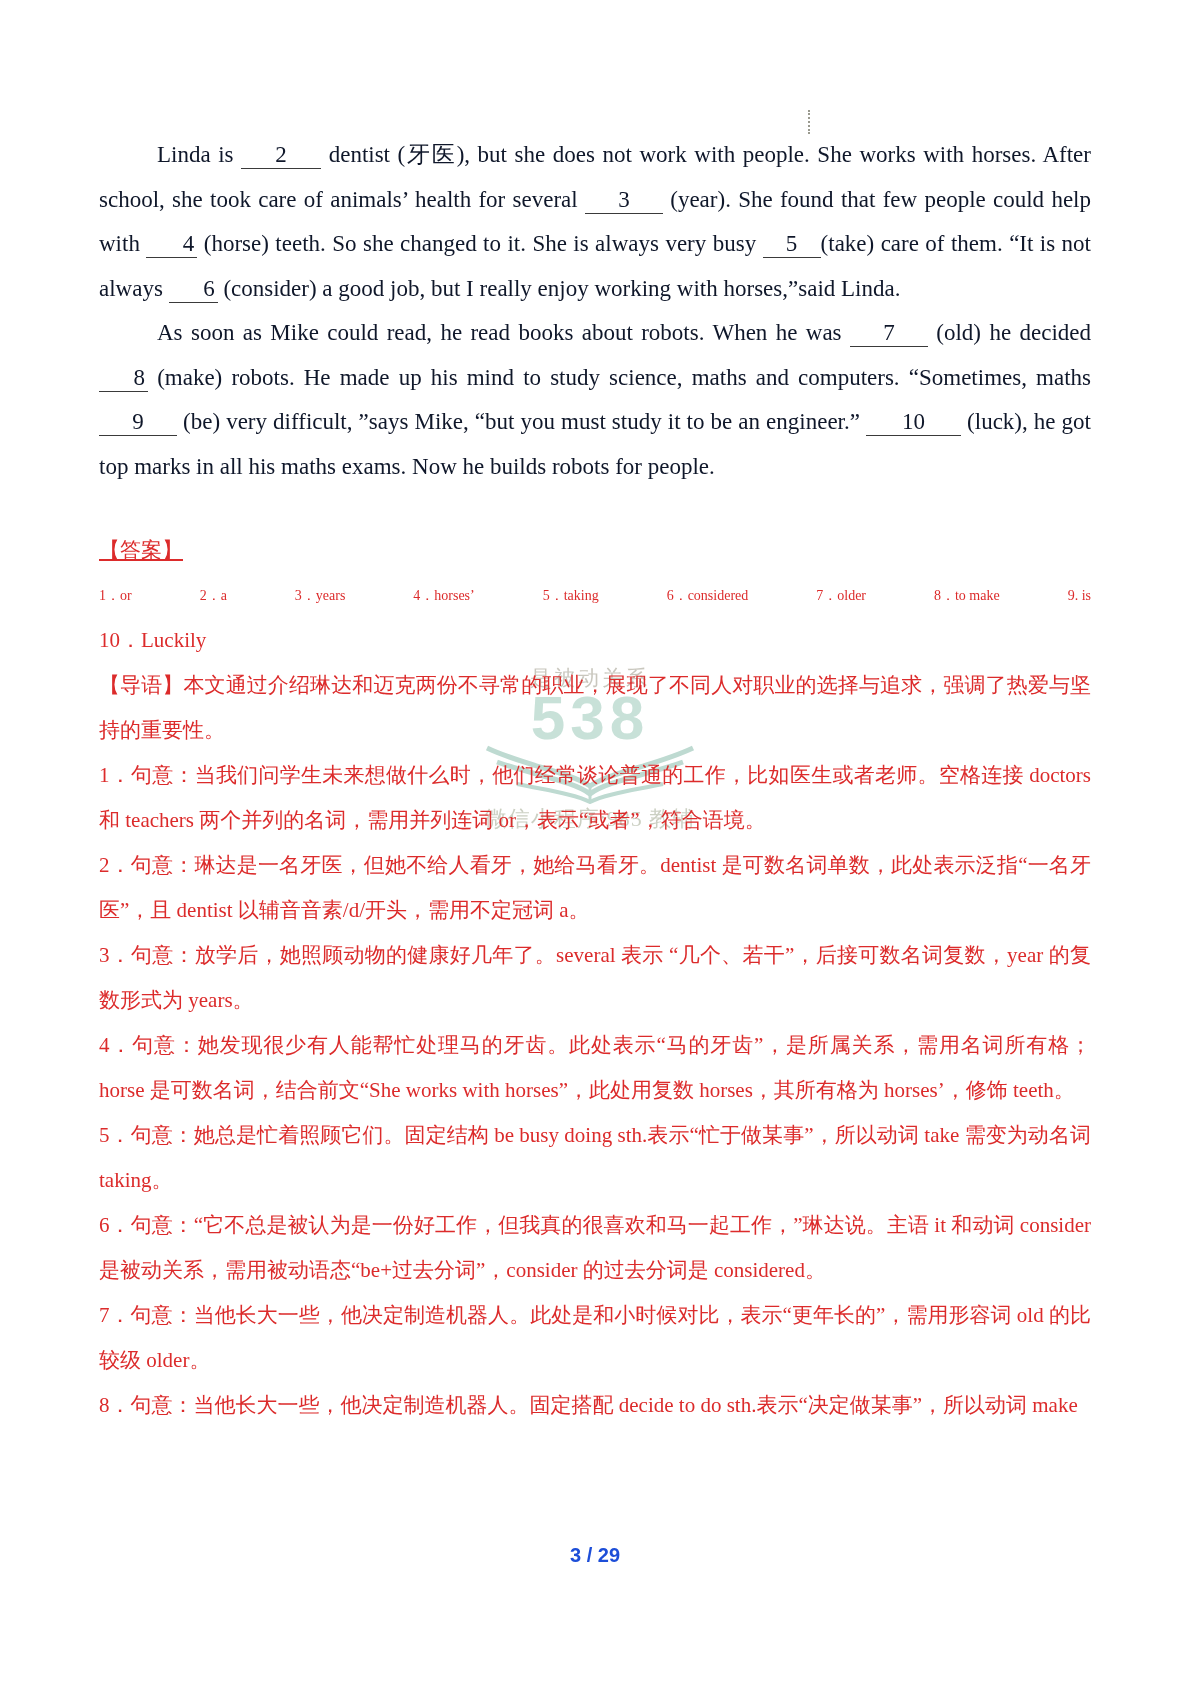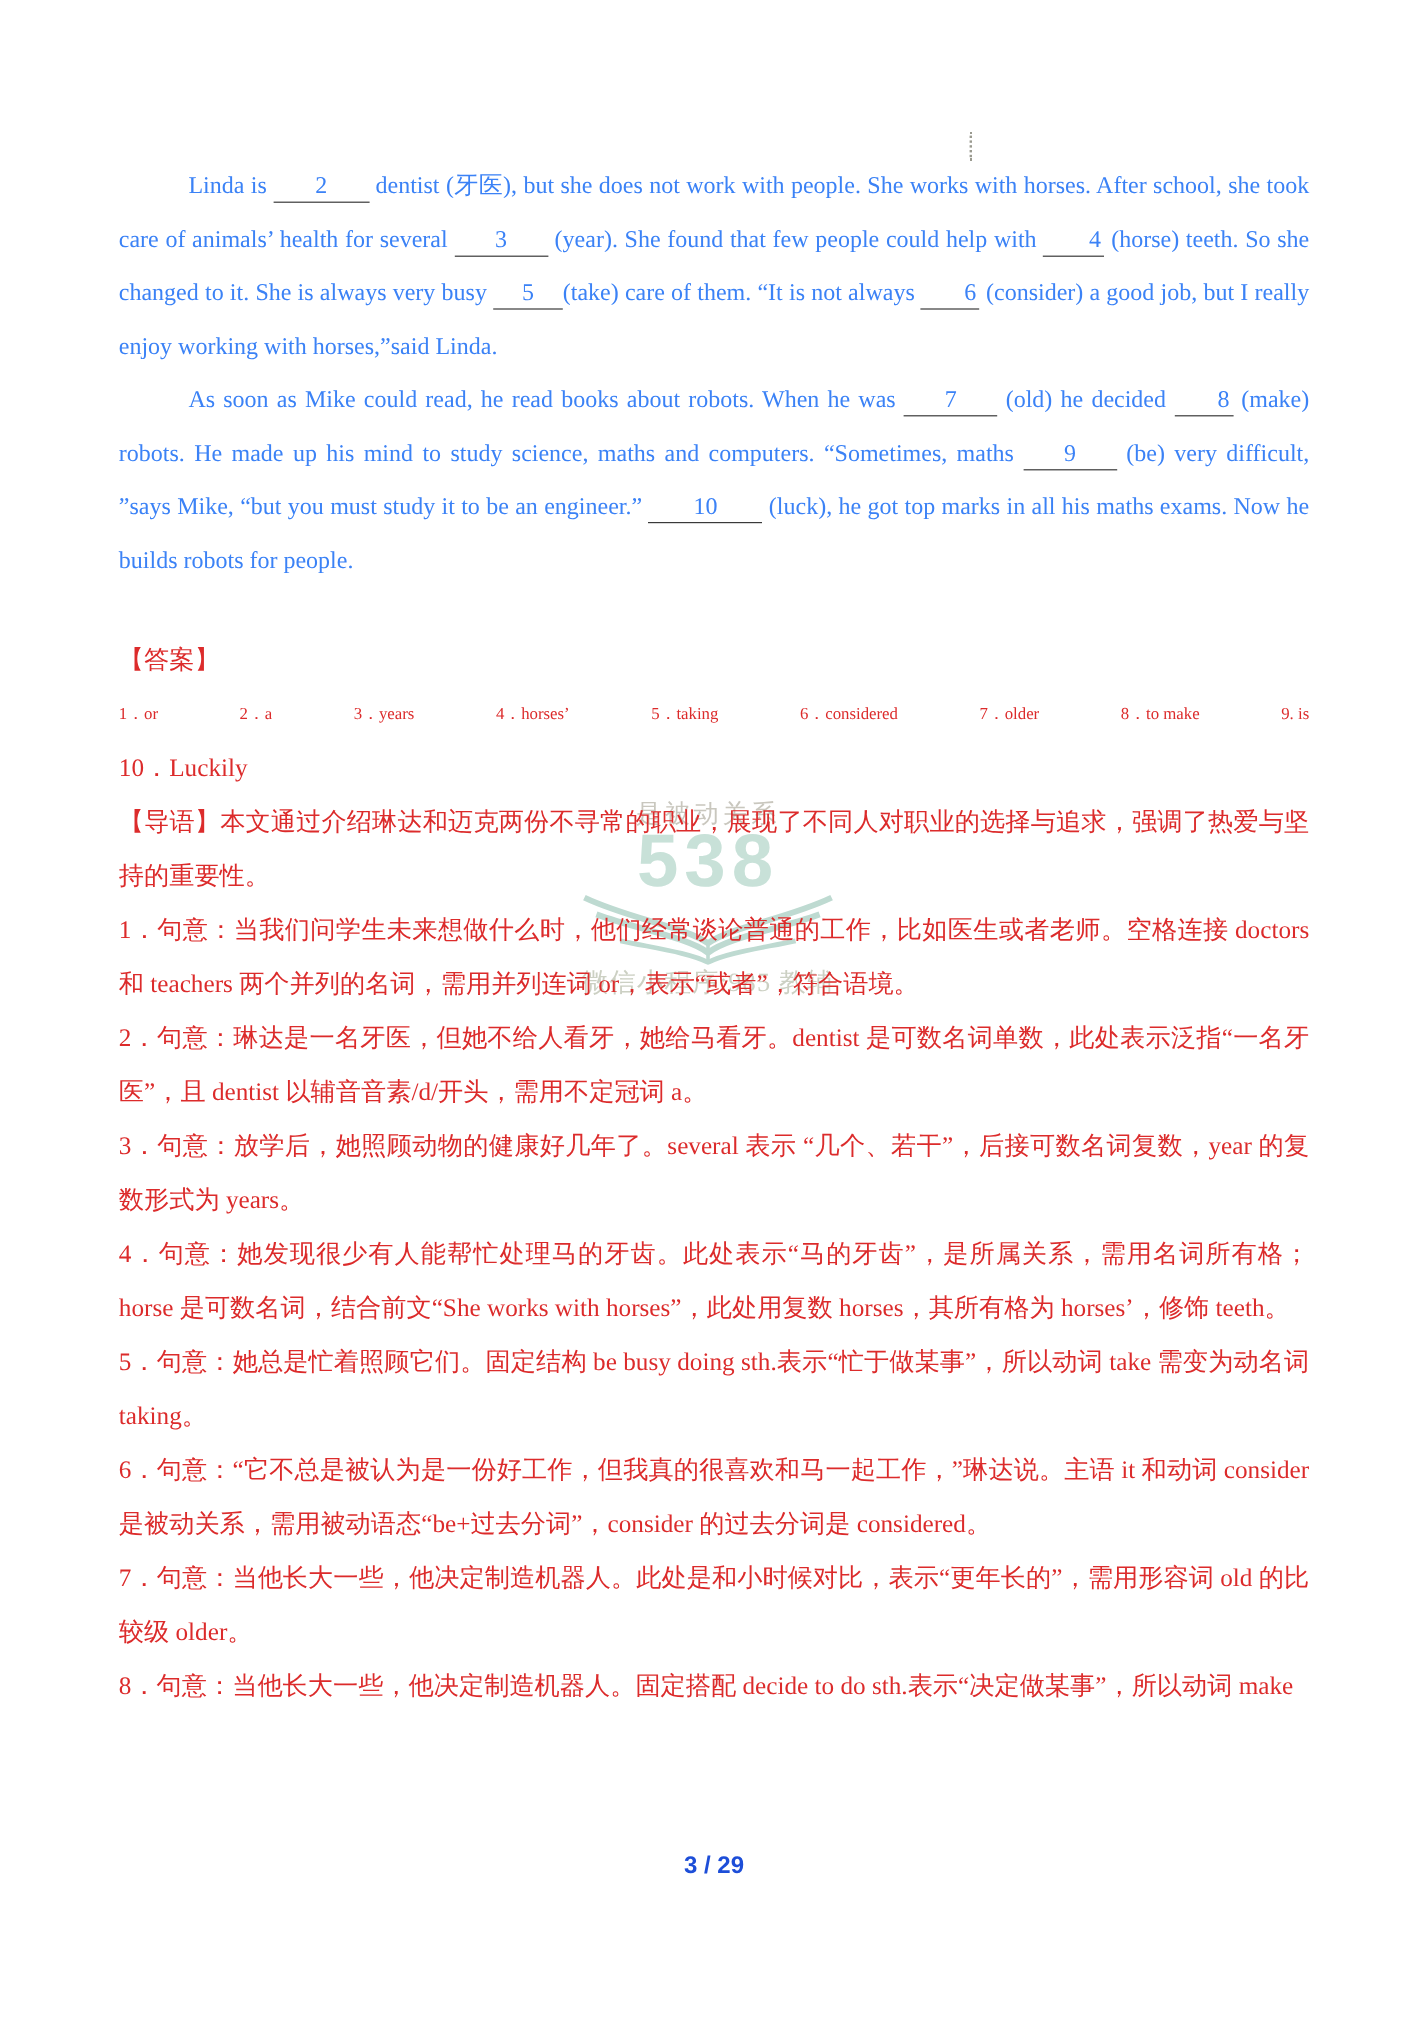--- a/index.html
+++ b/index.html
@@ -4,35 +4,35 @@
 <style>
   html,body { margin:0; padding:0; }
   body {
     width:1190px; height:1683px; background:#ffffff; position:relative;
     font-family:"Liberation Serif","DejaVu Serif",serif;
     overflow:hidden;
   }
   .content { position:absolute; left:99px; top:133px; width:992px; z-index:2; }
   p { margin:0; }
   .en {
-    font-size:20px; line-height:44.5px; color:#3b82f6;
+    font-size:23px; line-height:44.5px; color:#0f172a;
     text-align:justify; text-justify:inter-word;
   }
   .indent { text-indent:58px; }
   .blank {
     display:inline-block; text-align:center;
     border-bottom:1.6px solid #3a3a3a; padding-bottom:1px;
     text-indent:0; line-height:24px;
   }
   .blank.edge { text-align:right; padding-right:3px; }
   .red {
     color:#dc2b2b; font-size:21px; line-height:45px;
     text-align:justify; text-justify:inter-word;
   }
-  .answers-header { margin-top:39px; }
+  .answers-header { margin-top:39px;text-decoration:underline; }
   .answer-row {
     display:flex; justify-content:space-between;
     color:#dc2b2b; font-size:14px; line-height:45px;
   }
   .footer {
     position:absolute; top:1544px; left:0; width:100%;
     text-align:center; font-family:"Liberation Sans","DejaVu Sans",sans-serif;
     font-weight:bold; font-size:20px; color:#1d4ed8; z-index:2;
   }
   .watermark {

